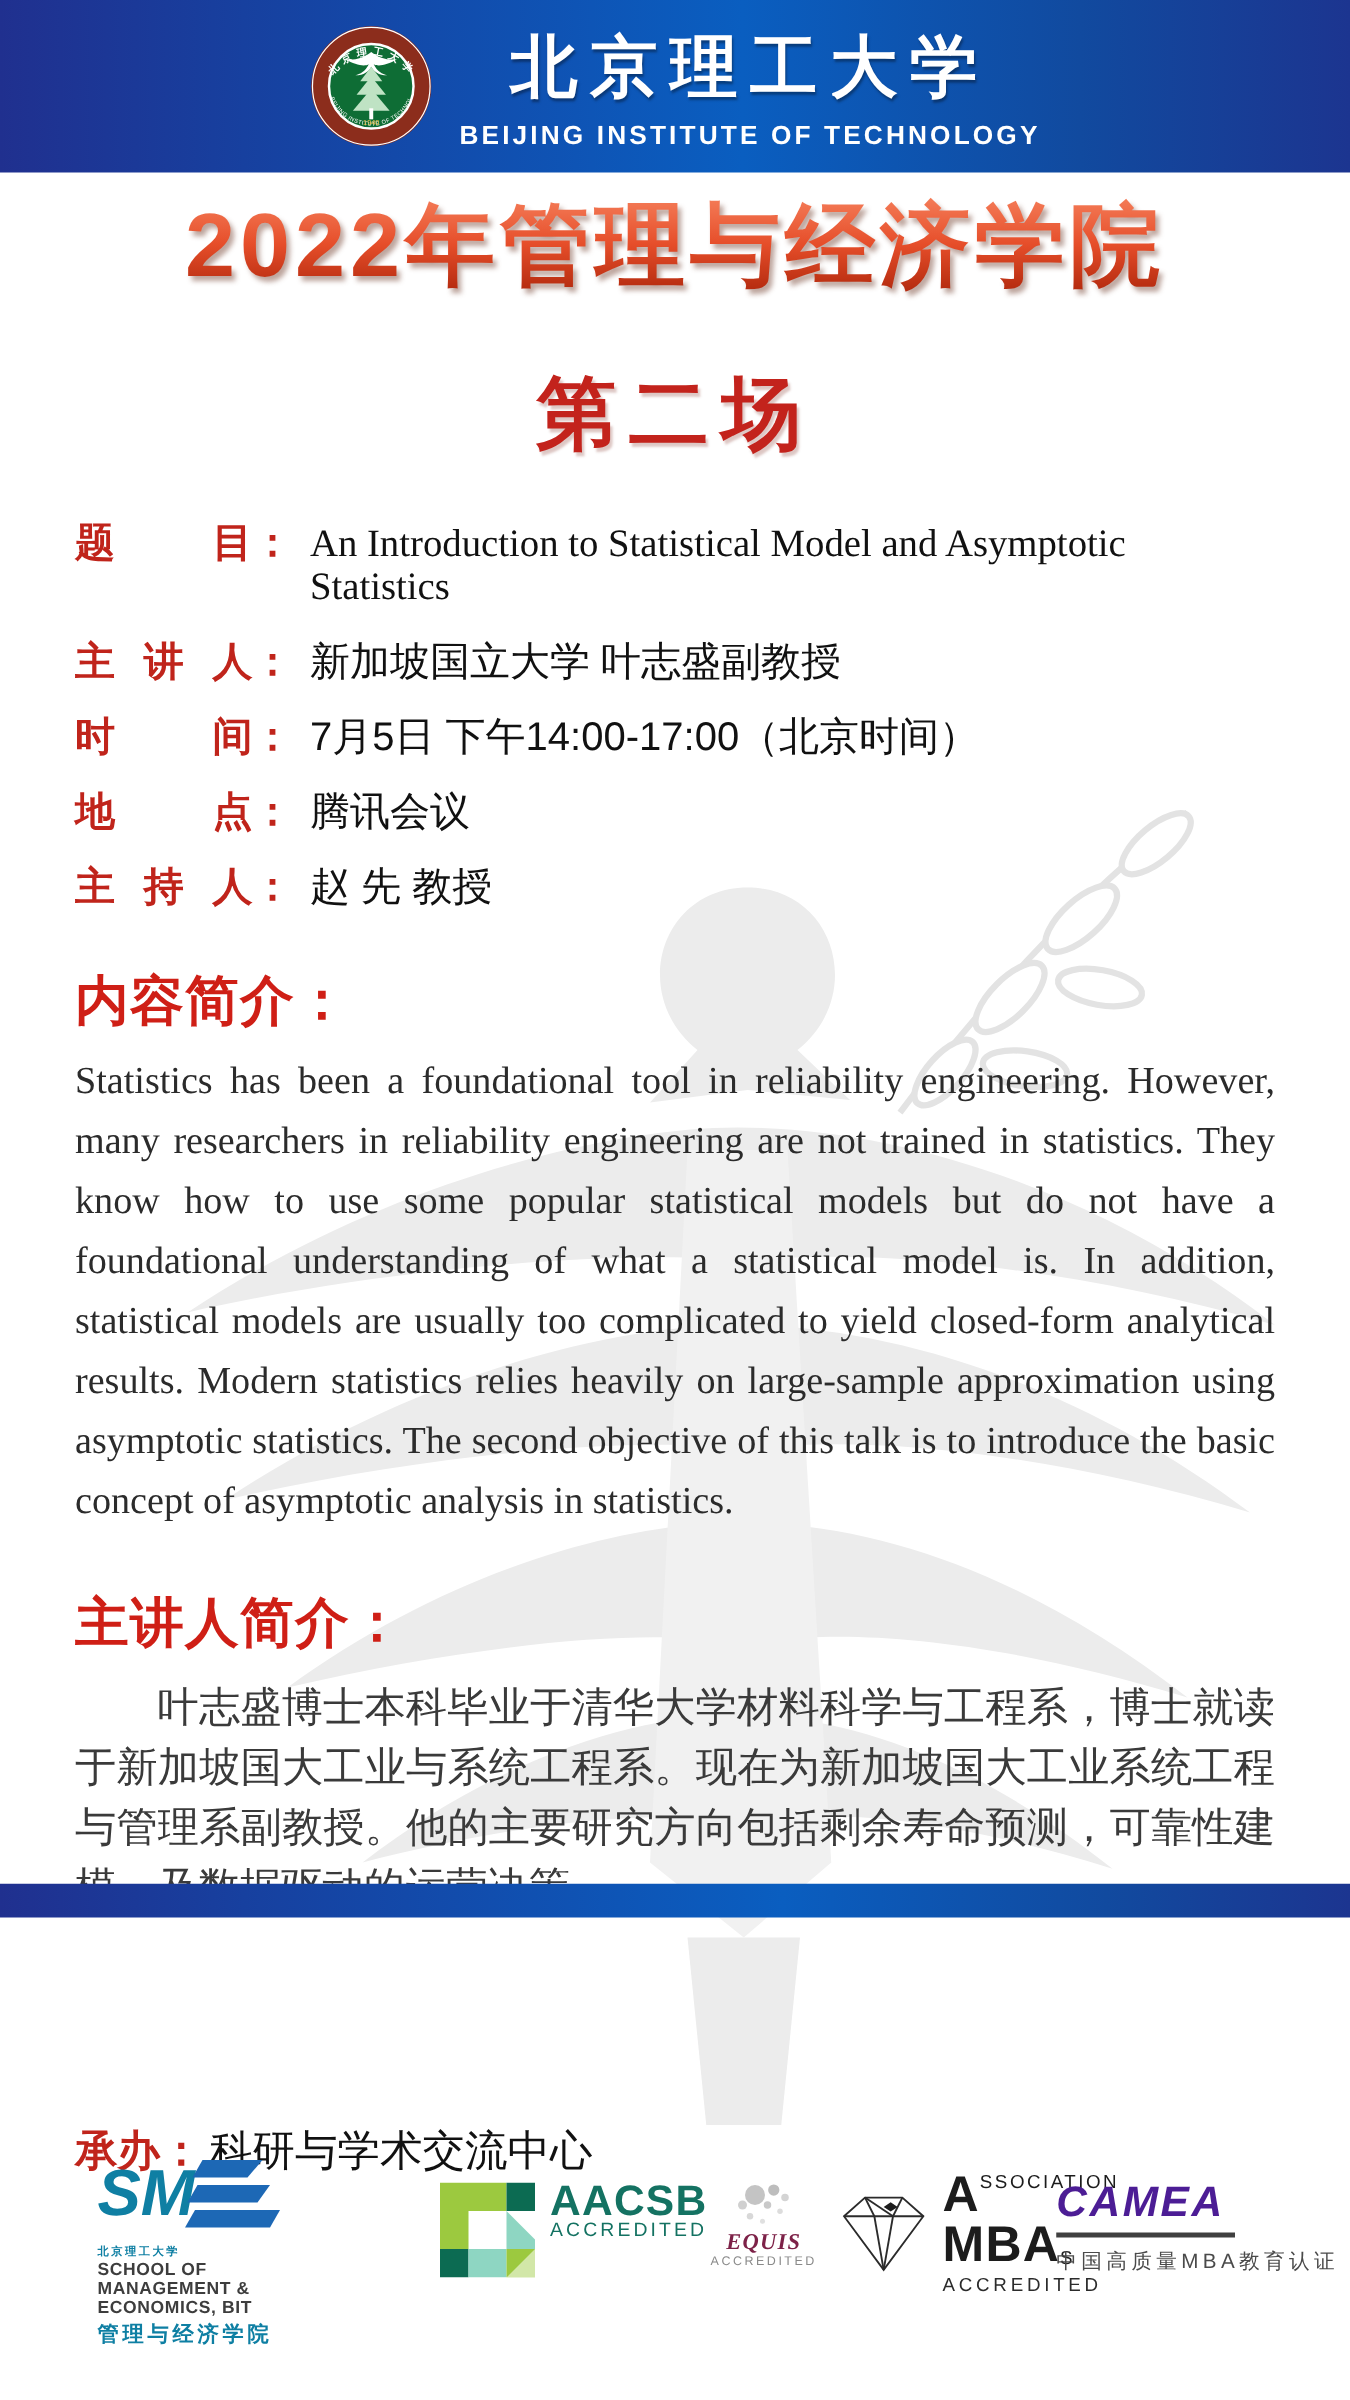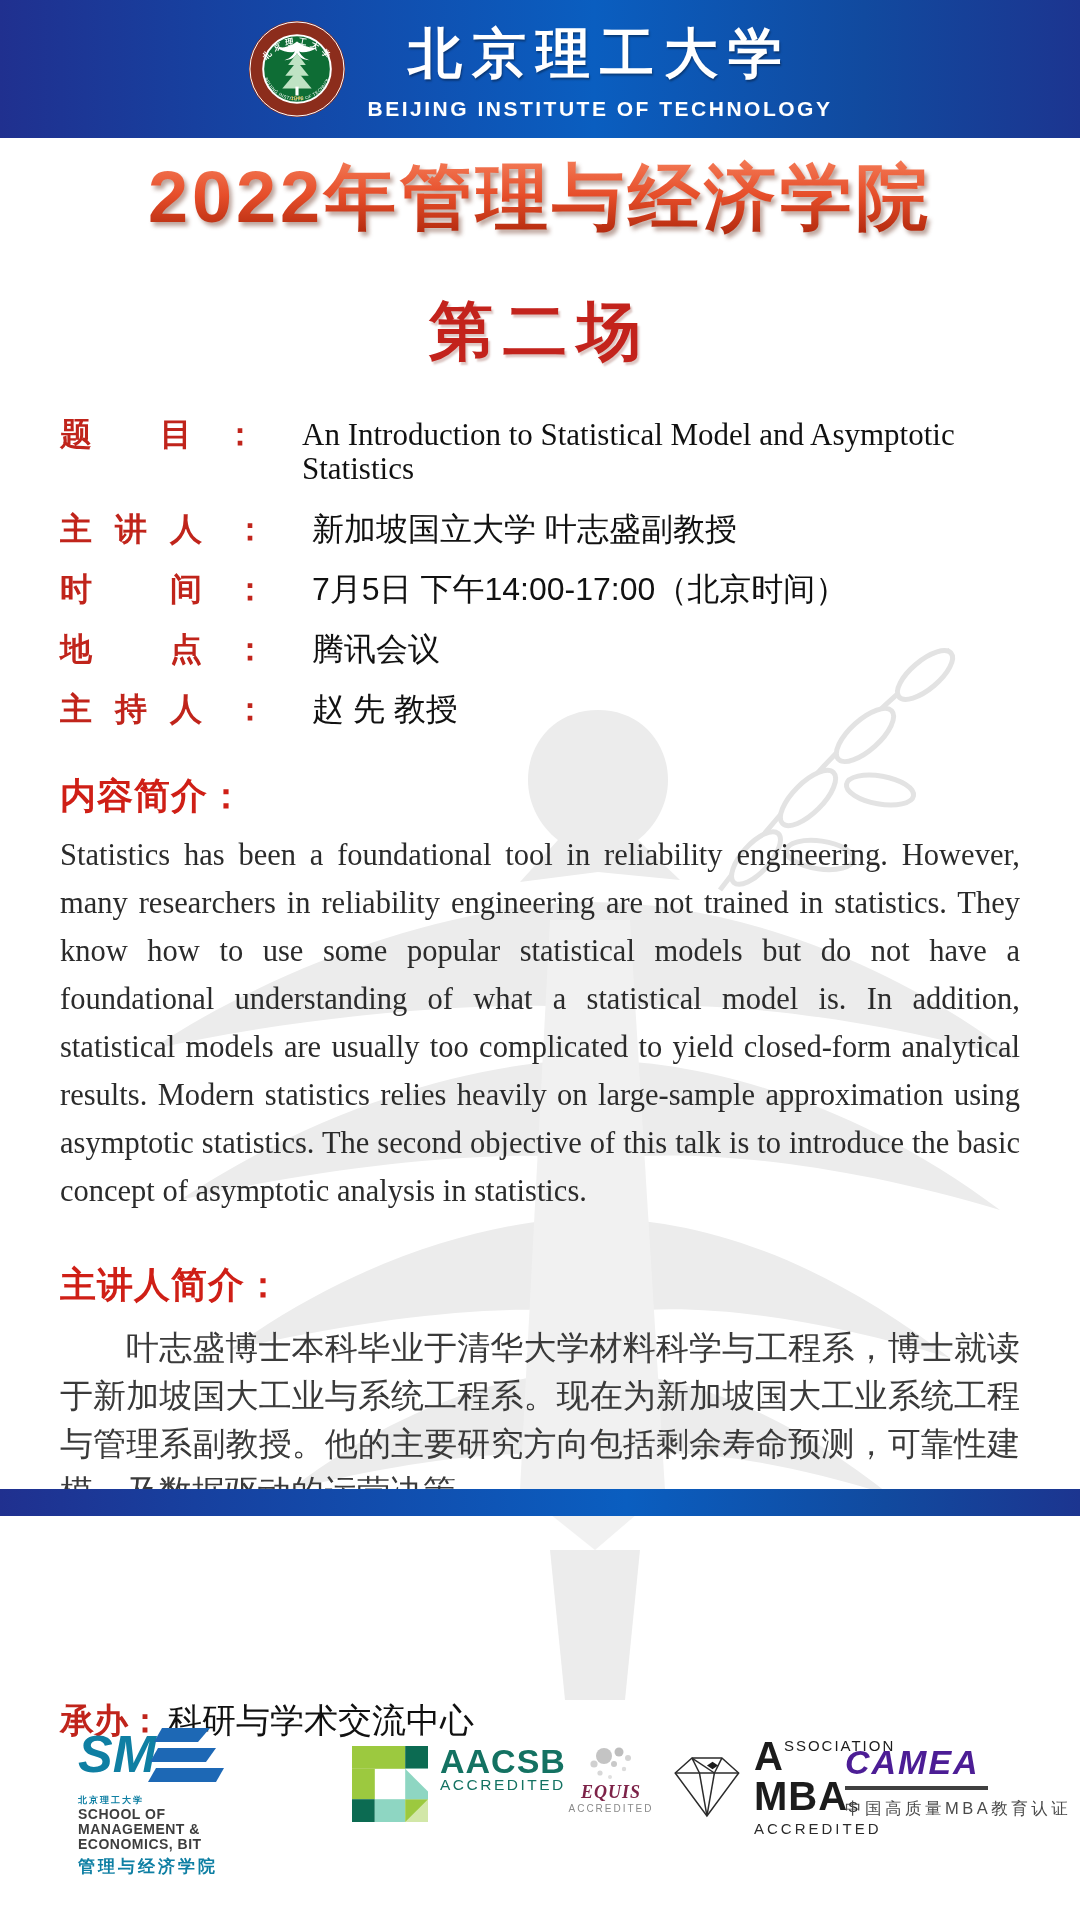--- a/index.html
+++ b/index.html
@@ -27,28 +27,28 @@
     -webkit-background-clip:text; background-clip:text; color:transparent;
     filter:drop-shadow(3px 4px 2px rgba(90,30,10,0.40));
     white-space:nowrap;
   }
   .title-main { margin-top:14px; font-size:72px; line-height:1.25; letter-spacing:4px; }
   .title-sub  { font-size:86px; line-height:1.15; letter-spacing:14px; margin-top:2px; }
   .session { text-align:center; font-size:64px; font-weight:bold; color:#c3231c; letter-spacing:10px; margin-top:46px; text-shadow:2px 3px 2px rgba(120,30,20,0.25); }
 
   
   .info { margin:42px 60px 0; }
-  .info-row { display:flex; align-items:baseline; margin-bottom:26px; font-size:32px; line-height:34px;gap:32px; }
+  .info-row { display:flex; align-items:baseline; margin-bottom:26px; font-size:32px; line-height:34px; }
   .info-label { display:inline-block; width:142px; color:#c0241b; font-weight:bold; text-align:justify; text-align-last:justify; }
   .info-colon { color:#c0241b; font-weight:bold; margin-right:14px; }
   .info-value { color:#111; }
   .info-value.en { font-family:"Liberation Serif", serif; font-size:31px; }
 
   
-  .sec-heading { margin:46px 60px 0; font-size:36px; font-weight:bold; color:#cf1f16; letter-spacing:1px; }
+  .sec-heading { margin:46px 60px 0; font-size:43px; font-weight:bold; color:#cf1f16; letter-spacing:1px; }
   .abstract-text { margin:10px 60px 0; font-family:"Liberation Serif", serif; font-size:30.5px; line-height:48px; color:#2b2b2b; text-align:justify; }
   .bio-text { margin:14px 60px 0; font-size:33px; line-height:48px; color:#3a3a3a; text-align:justify; text-indent:2em; }
 
   
   .organizer { position:absolute; left:60px; top:1698px; font-size:34px; display:flex; align-items:baseline; }
   .organizer-label { color:#c0241b; font-weight:bold; }
   .organizer-value { color:#111; margin-left:6px; }
 
   
   .logos { position:absolute; left:0; top:1724px; width:984px; height:115px; }

